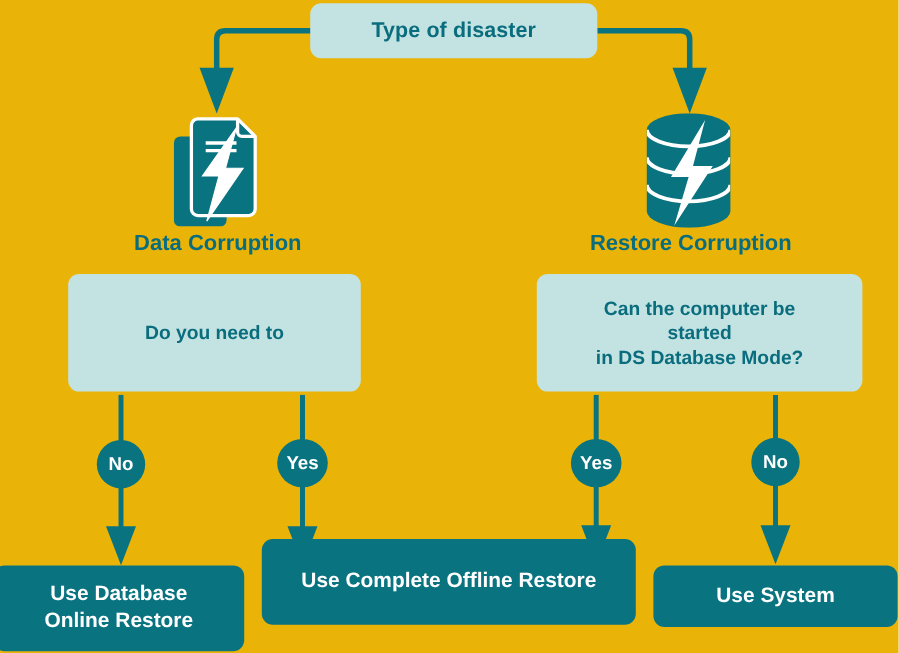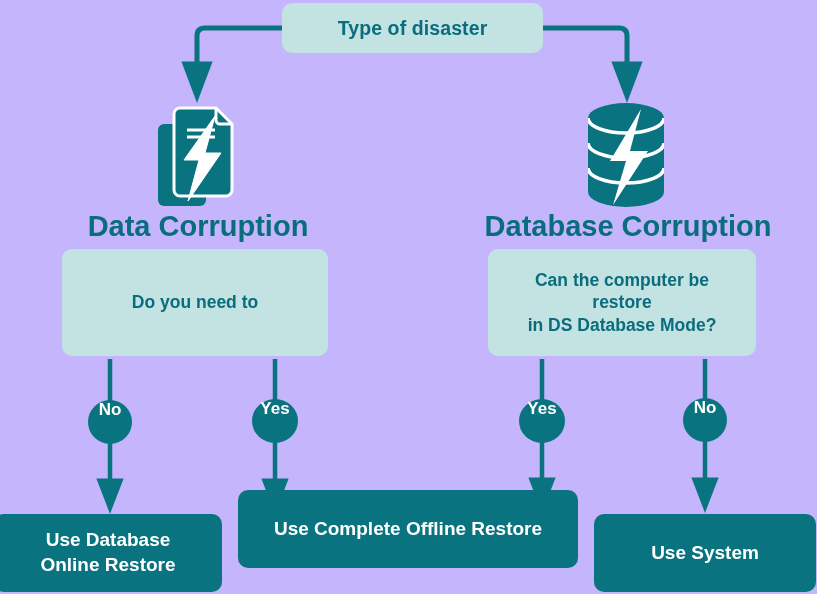--- a/index.html
+++ b/index.html
@@ -7,21 +7,21 @@
     padding: 0;
     background: #ffffff;
   }
   body {
     font-family: "Liberation Sans", sans-serif;
   }
   #canvas {
     position: relative;
     width: 817px;
     height: 594px;
-    background: #c4b5fd;
+    background: #eab308;
     overflow: hidden;
   }
   .abs { position: absolute; }
 
   
   .qbox {
     background: #c3e2e2;
     border-radius: 10px;
     color: #0a6d7d;
     font-weight: bold;
@@ -51,33 +51,34 @@
     justify-content: center;
     text-align: center;
     line-height: 1.3;
     box-sizing: border-box;
   }
 
   
   .heading {
     color: #0a6d7d;
     font-weight: bold;
-    font-size: 29px;
+    font-size: 20px;
     text-align: center;
     white-space: nowrap;
   }
 
   
   .pill {
     background: #0a7380;
     color: #ffffff;
     font-weight: bold;
     font-size: 17px;
     border-radius: 50%;
     display: flex;
+    align-items: center;
     justify-content: center;
     text-align: center;
   }
 
   svg.layer {
     position: absolute;
     left: 0; top: 0;
     width: 817px;
     height: 594px;
     pointer-events: none;
@@ -153,33 +154,33 @@
 
         <polygon points="56,6 25,58 41,58 28,102 63,48 45,48" fill="#ffffff"></polygon>
       </g>
     </svg>
   </div>
 
   <div class="abs heading" style="left:48px; top:210px; width:300px;">
     <span>Data Corruption</span>
   </div>
   <div class="abs heading" style="left:478px; top:210px; width:300px;">
-    <span>Database Corruption</span>
+    <span>Restore Corruption</span>
   </div>
 
   <div class="abs qbox question" style="left:62px; top:249px; width:266px; height:107px;">
     <div>
       <div>Do you need to</div>
     </div>
   </div>
 
-  <div class="abs qbox question" style="left:488px; top:249px; width:268px; height:107px;">
+  <div class="abs qbox question" style="left:488px; top:249px; width:296px; height:107px;">
     <div>
       <div>Can the computer be</div>
-      <div>restore</div>
+      <div>started</div>
       <div>in DS Database Mode?</div>
     </div>
   </div>
 
   <div class="abs pill" style="left:88px; top:400px; width:44px; height:44px;">
     <span>No</span>
   </div>
   <div class="abs pill" style="left:252px; top:399px; width:46px; height:44px;">
     <span>Yes</span>
   </div>
@@ -196,19 +197,19 @@
       <div>Online Restore</div>
     </div>
   </div>
 
   <div class="abs resultbox" style="left:238px; top:490px; width:340px; height:78px;">
     <div>
       <div>Use Complete Offline Restore</div>
     </div>
   </div>
 
-  <div class="abs resultbox" style="left:594px; top:514px; width:222px; height:78px;">
+  <div class="abs resultbox" style="left:594px; top:514px; width:222px; height:56px;">
     <div>
       <div>Use System</div>
     </div>
   </div>
 
 </div>
 
 </body></html>

